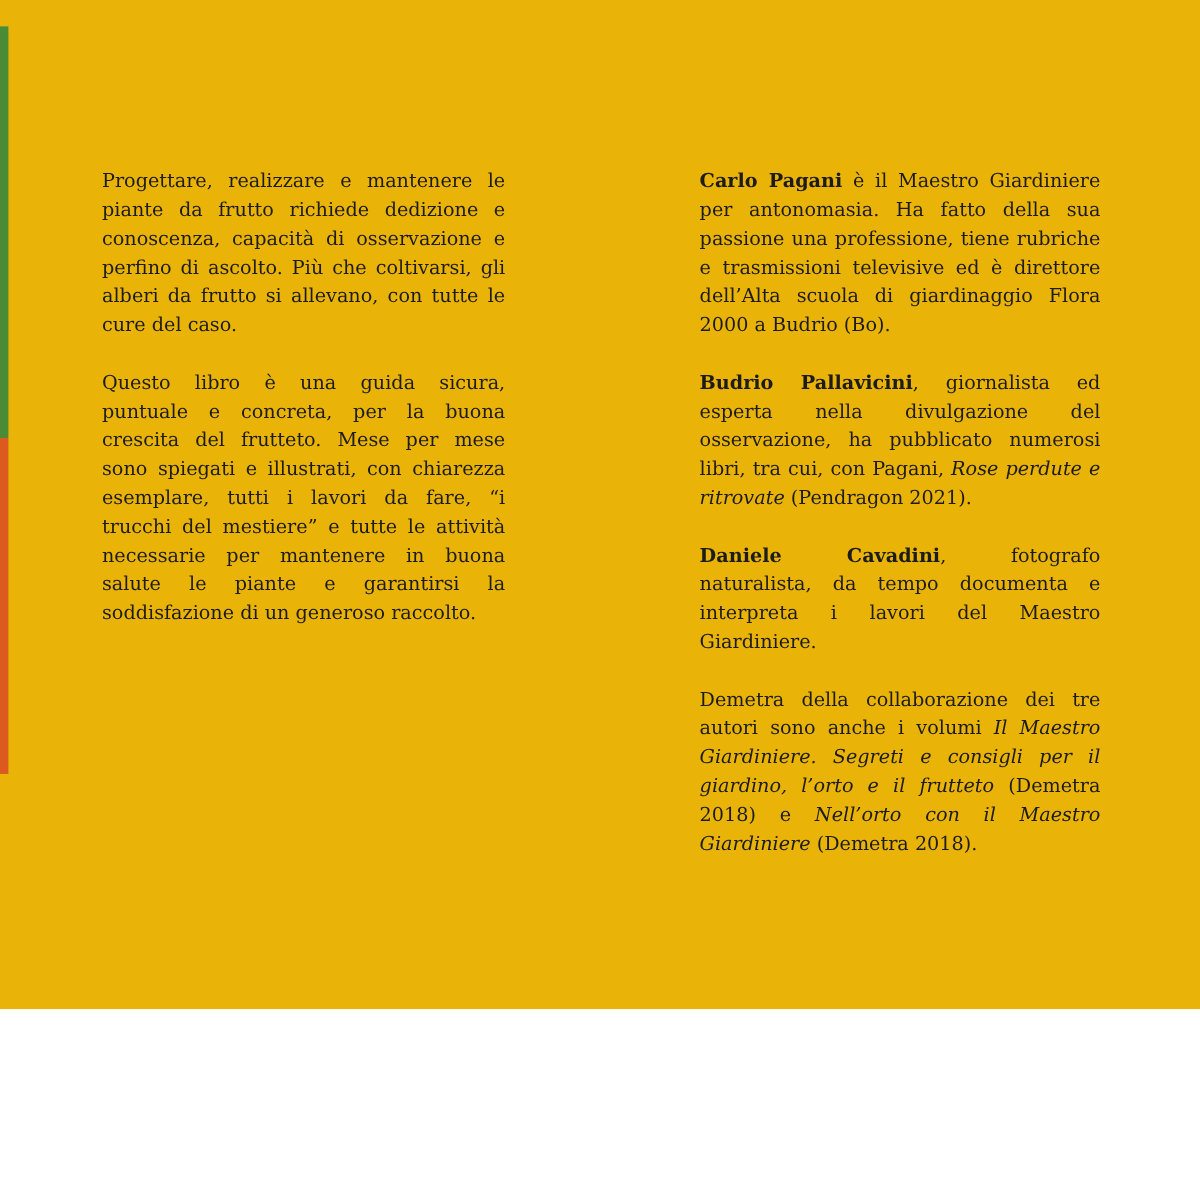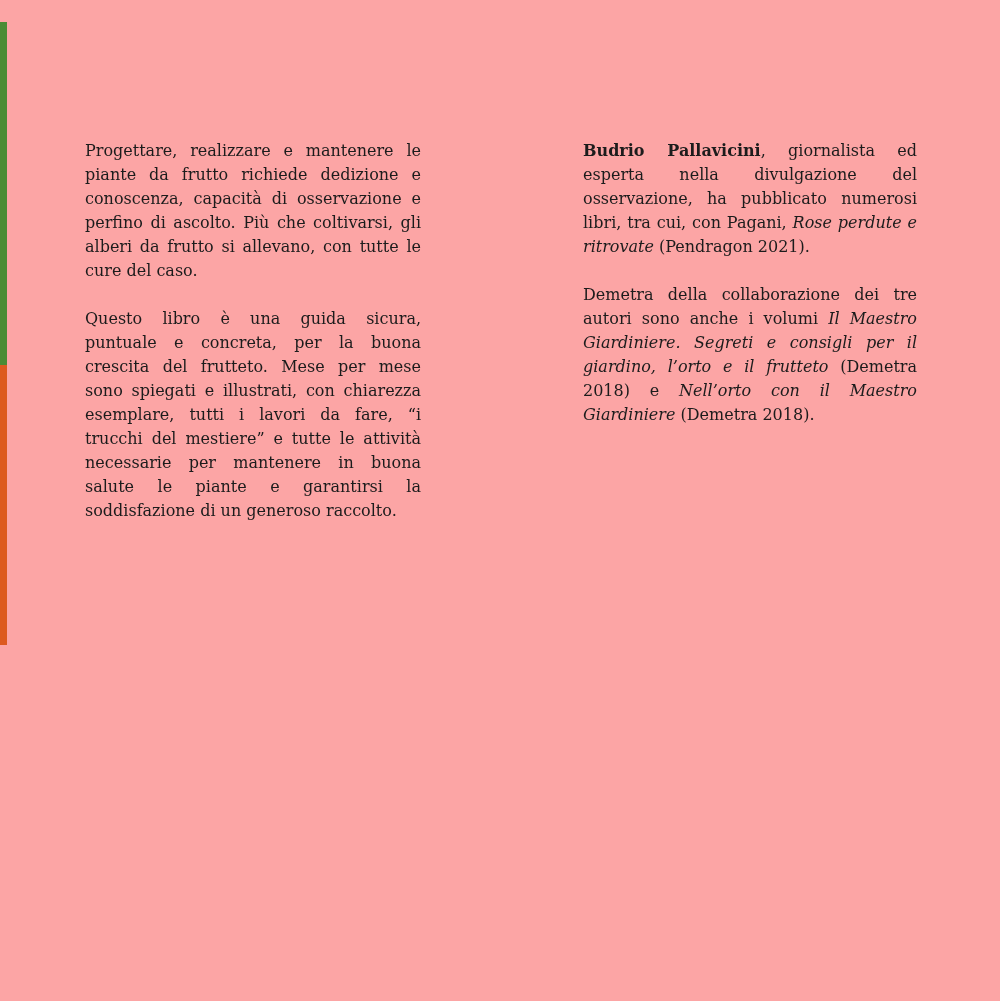--- a/index.html
+++ b/index.html
@@ -3,22 +3,22 @@
 <meta charset="utf-8">
 <style>
   html, body {
     margin: 0;
     padding: 0;
     background: #ffffff;
   }
   .page {
     position: relative;
     width: 1000px;
-    height: 1001px;
-    background: #fca5a5;
+    height: 841px;
+    background: #eab308;
     overflow: hidden;
     font-family: "DejaVu Serif", "Liberation Serif", serif;
     color: #1c1c1c;
   }
   
   .edge-strip {
     position: absolute;
     left: 0;
     top: 0;
     width: 7px;
@@ -59,20 +59,22 @@
     <div class="edge-seg green" style="background-color: rgb(74, 140, 53);"></div>
     <div class="edge-seg orange" style="background-color: rgb(221, 90, 31);"></div>
   </div>
 
   <div class="col col-left">
     <p>Progettare, realizzare e mantenere le piante da frutto richiede dedizione e conoscenza, capacità di osservazione e perfino di ascolto. Più che coltivarsi, gli alberi da frutto si allevano, con tutte le cure del caso.</p>
     <p>Questo libro è una guida sicura, puntuale e concreta, per la buona crescita del frutteto. Mese per mese sono spiegati e illustrati, con chiarezza esemplare, tutti i lavori da fare, “i trucchi del mestiere” e tutte le attività necessarie per mantenere in buona salute le piante e garantirsi la soddisfazione di un generoso raccolto.</p>
   </div>
 
   <div class="col col-right">
+    <p><span class="b">Carlo Pagani</span><span> è il Maestro Giardiniere per antonomasia. Ha fatto della sua passione una professione, tiene rubriche e trasmissioni televisive ed è direttore dell’Alta scuola di giardinaggio Flora 2000 a Budrio (Bo).</span></p>
 
     <p><span class="b">Budrio Pallavicini</span><span>, giornalista ed esperta nella divulgazione del osservazione, ha pubblicato numerosi libri, tra cui, con Pagani, </span><span class="it">Rose perdute e ritrovate</span><span> (Pendragon 2021).</span></p>
 
+    <p><span class="b">Daniele Cavadini</span><span>, fotografo naturalista, da tempo documenta e interpreta i lavori del Maestro Giardiniere.</span></p>
 
     <p><span>Demetra della collaborazione dei tre autori sono anche i volumi </span><span class="it">Il Maestro Giardiniere. Segreti e consigli per il giardino, l’orto e il frutteto</span><span> (Demetra 2018) e </span><span class="it">Nell’orto con il Maestro Giardiniere</span><span> (Demetra 2018).</span></p>
   </div>
 
 </div>
 
 </body></html>

